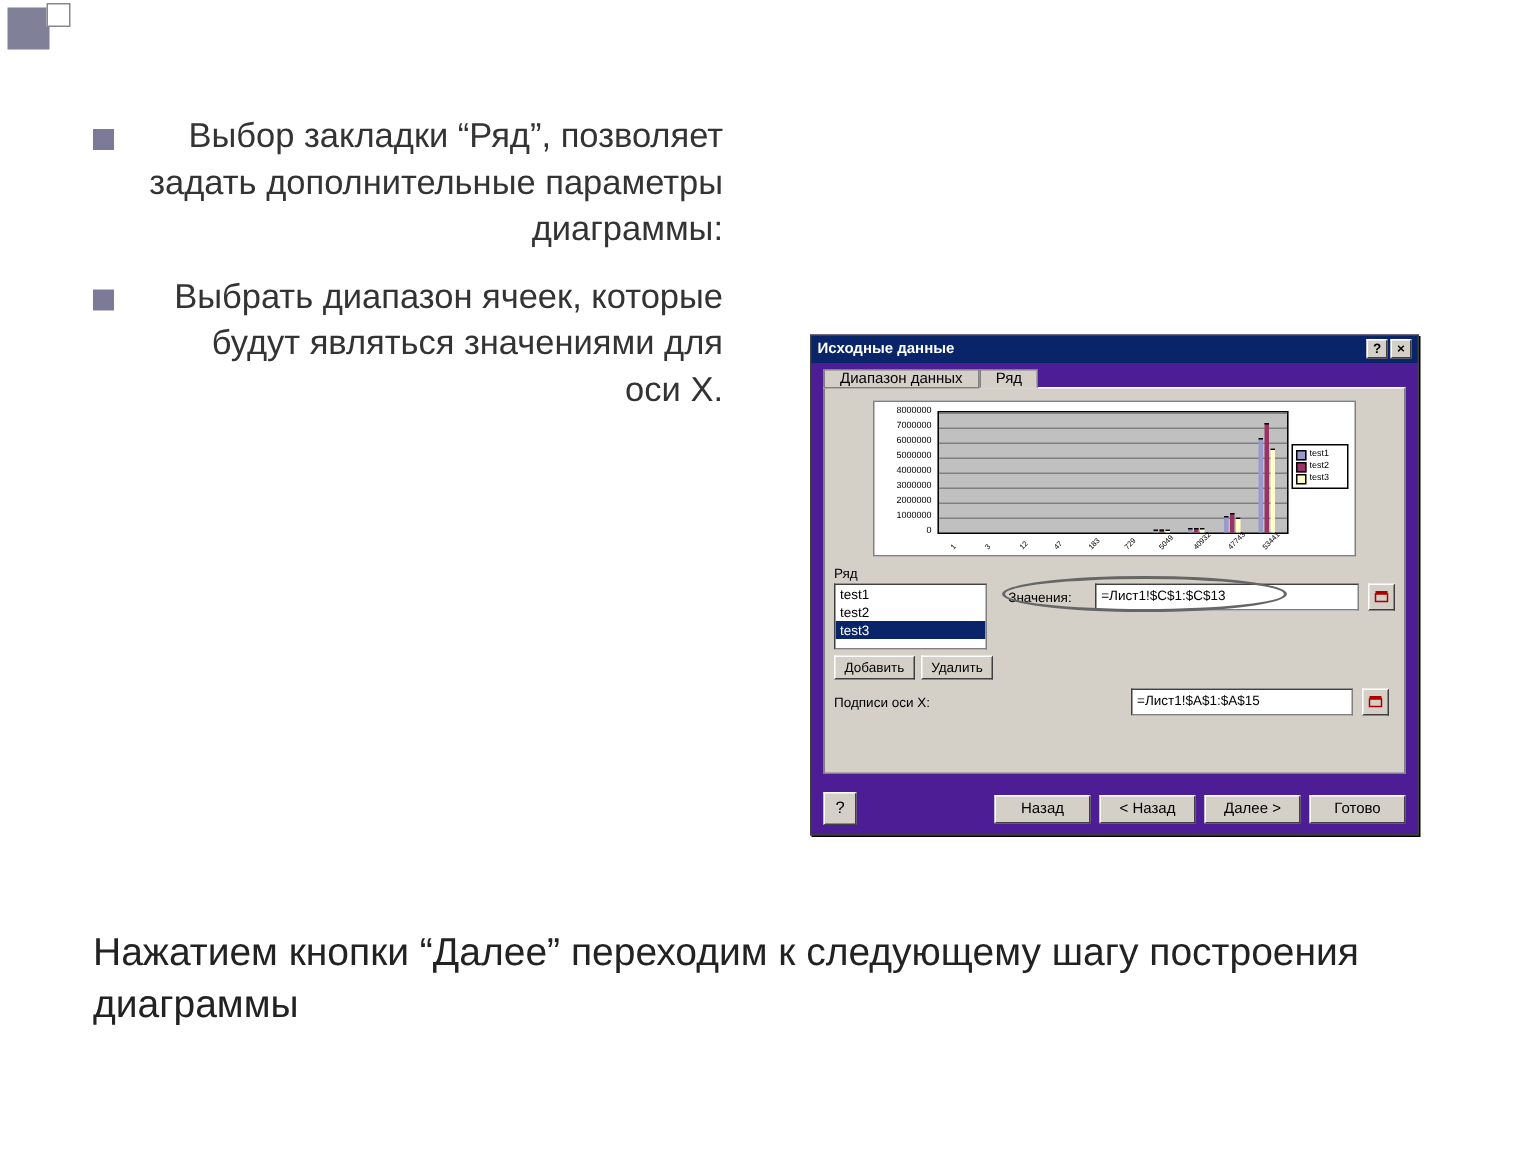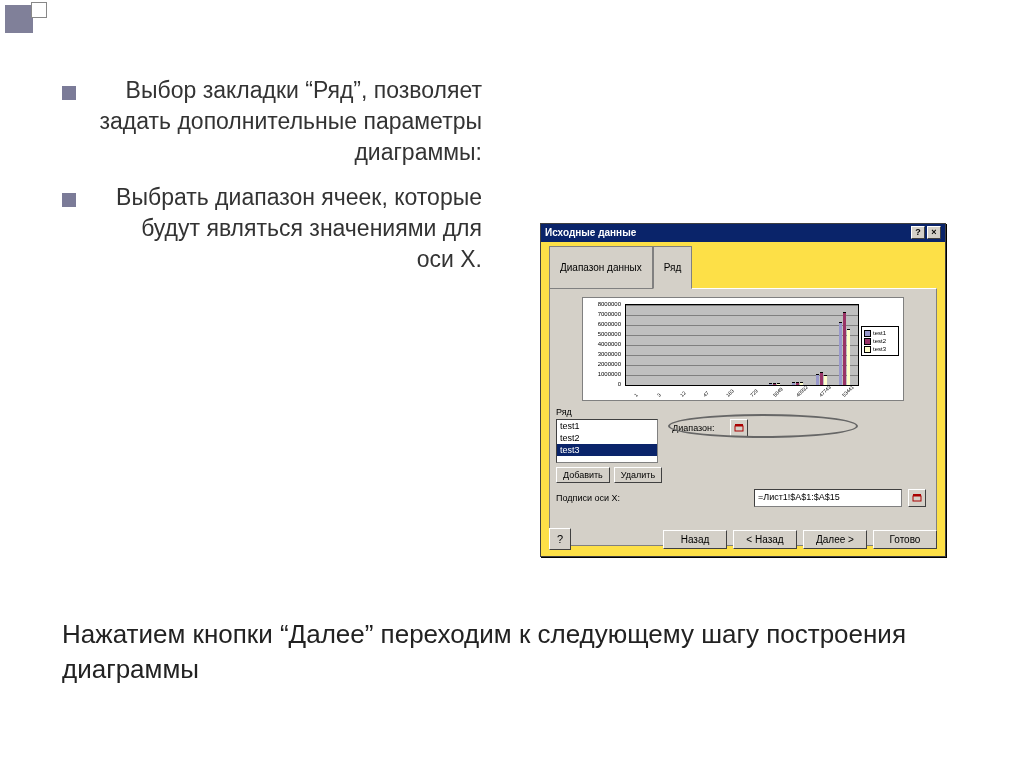--- a/index.html
+++ b/index.html
@@ -74,21 +74,21 @@
     line-height: 1.35;
     color: #222;
   }
   
   .dialog {
     position: absolute;
     top: 223px;
     left: 540px;
     width: 404px;
     height: 332px;
-    background: #fde047;
+    background: #4c1d95;
     border: 1px solid #404040;
     font-family: Tahoma, sans-serif;
     font-size: 10px;
     box-shadow: 1px 1px 0 #000;
   }
   .titlebar {
     background: #0a246a;
     color: #fff;
     height: 18px;
     line-height: 18px;
@@ -119,21 +119,21 @@
   }
   .dialog-body {
     padding: 4px 8px 8px 8px;
   }
   .tabs {
     display: flex;
     font-size: 10px;
     margin-bottom: -1px;
   }
   .tab {
-    padding: 15px 10px;
+    padding: 0 10px;
     border: 1px solid #808080;
     background: #d4d0c8;
     border-bottom: 1px solid #808080;
     position: relative;
   }
   .tab.active {
     border-bottom-color: #d4d0c8;
     background: #d4d0c8;
     z-index: 2;
   }
@@ -458,21 +458,22 @@
                 <div class="selected">test3</div>
               </div>
             <div class="series-buttons">
               <div class="btn">Добавить</div>
               <div class="btn">Удалить</div>
             </div>
           </div>
           <div style="flex:1;position:relative;padding-top:12px;">
             <div class="highlight-ellipse" style="top:7px;left:-4px;"></div>
             <div class="field-row">
-              <div class="field-label">Диапазон:</div>
+              <div class="field-label">Значения:</div>
+              <div class="field-input">=Лист1!$C$1:$C$13</div>
               <div class="range-btn">
                   <svg viewBox="0 0 10 10">
                     <rect x="1" y="3" width="8" height="5" fill="none" stroke="#a00" stroke-width="1"></rect>
                     <rect x="1" y="1" width="8" height="2" fill="#a00"></rect>
                   </svg>
                 </div>
             </div>
           </div>
         </div>
 

